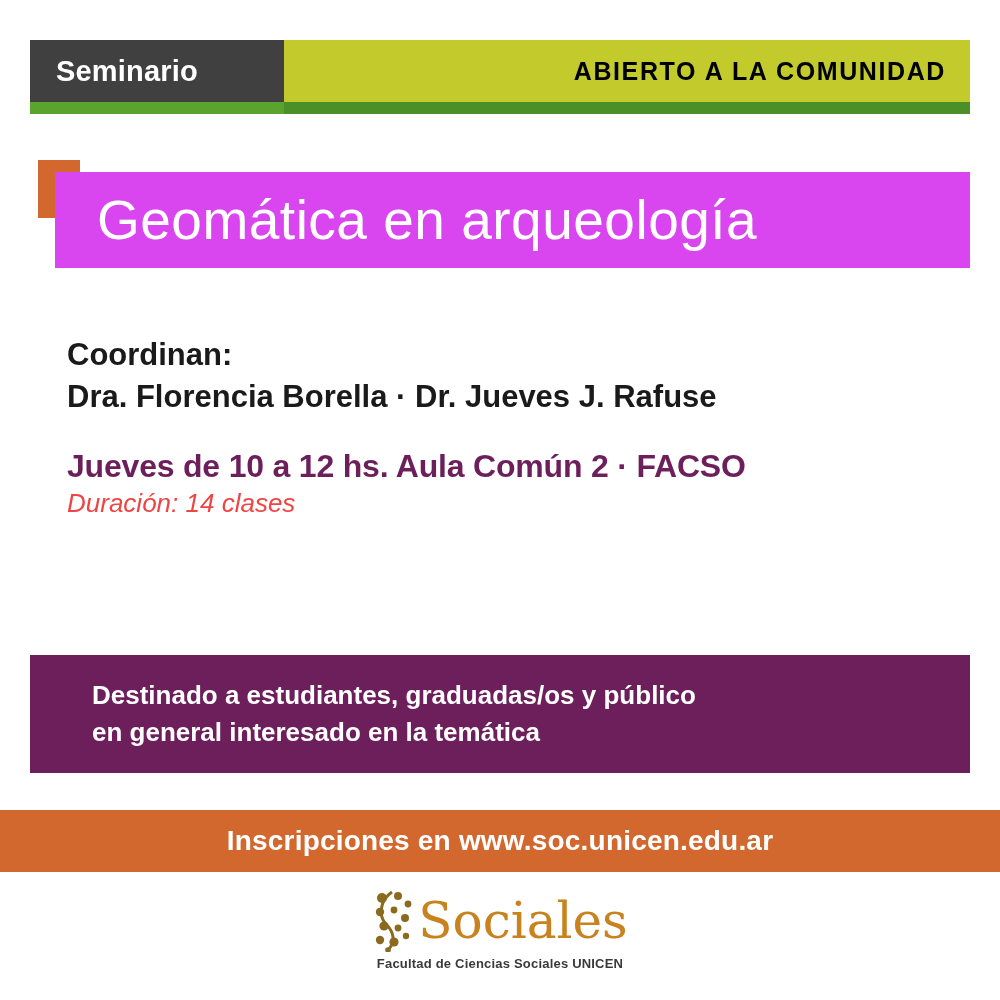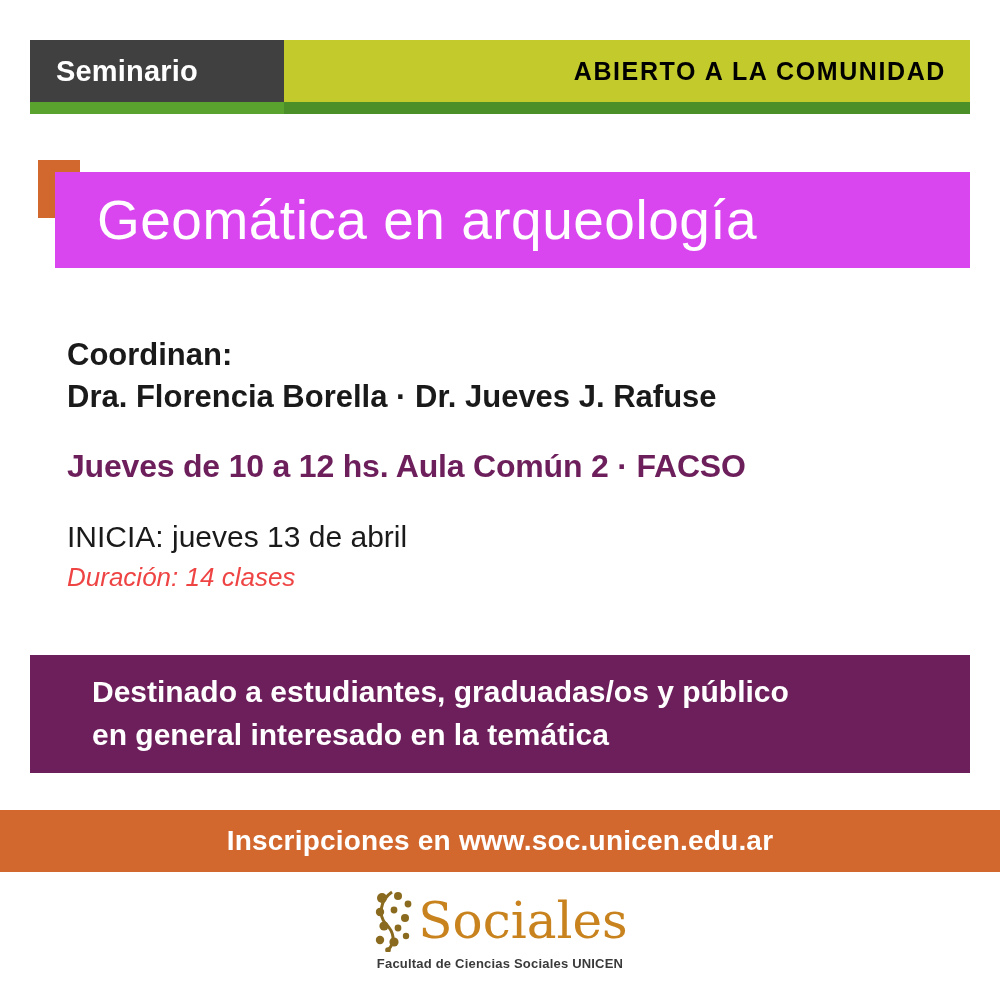--- a/index.html
+++ b/index.html
@@ -156,21 +156,21 @@
     height: 118px;
     background: #6d1f5c;
     display: flex;
     flex-direction: column;
     justify-content: center;
     padding-left: 62px;
     box-sizing: border-box;
   }
   .audience-band div {
     color: #ffffff;
-    font-size: 30px;
+    font-size: 26px;
     font-weight: bold;
     line-height: 1.42;
   }
 
   
   .cta-band {
     position: absolute;
     left: 0;
     top: 810px;
     width: 1000px;
@@ -238,21 +238,20 @@
 
 <div class="title-accent"></div>
 <div class="title-band">
   <h1>Geomática en arqueología</h1>
 </div>
 
 <div class="body-text">
   <div class="coord-label">Coordinan:</div>
   <div class="coord-names">Dra. Florencia Borella · Dr. Jueves J. Rafuse</div>
   <div class="schedule">Jueves de 10 a 12 hs. Aula Común 2 · FACSO</div>
-  <div class="start">INICIA: jueves 13 de abril</div>
   <div class="duration">Duración: 14 clases</div>
 </div>
 
 <div class="audience-band">
   <div>Destinado a estudiantes, graduadas/os y público</div>
   <div>en general interesado en la temática</div>
 </div>
 
 <div class="cta-band">
   <span>Inscripciones en www.soc.unicen.edu.ar</span>

